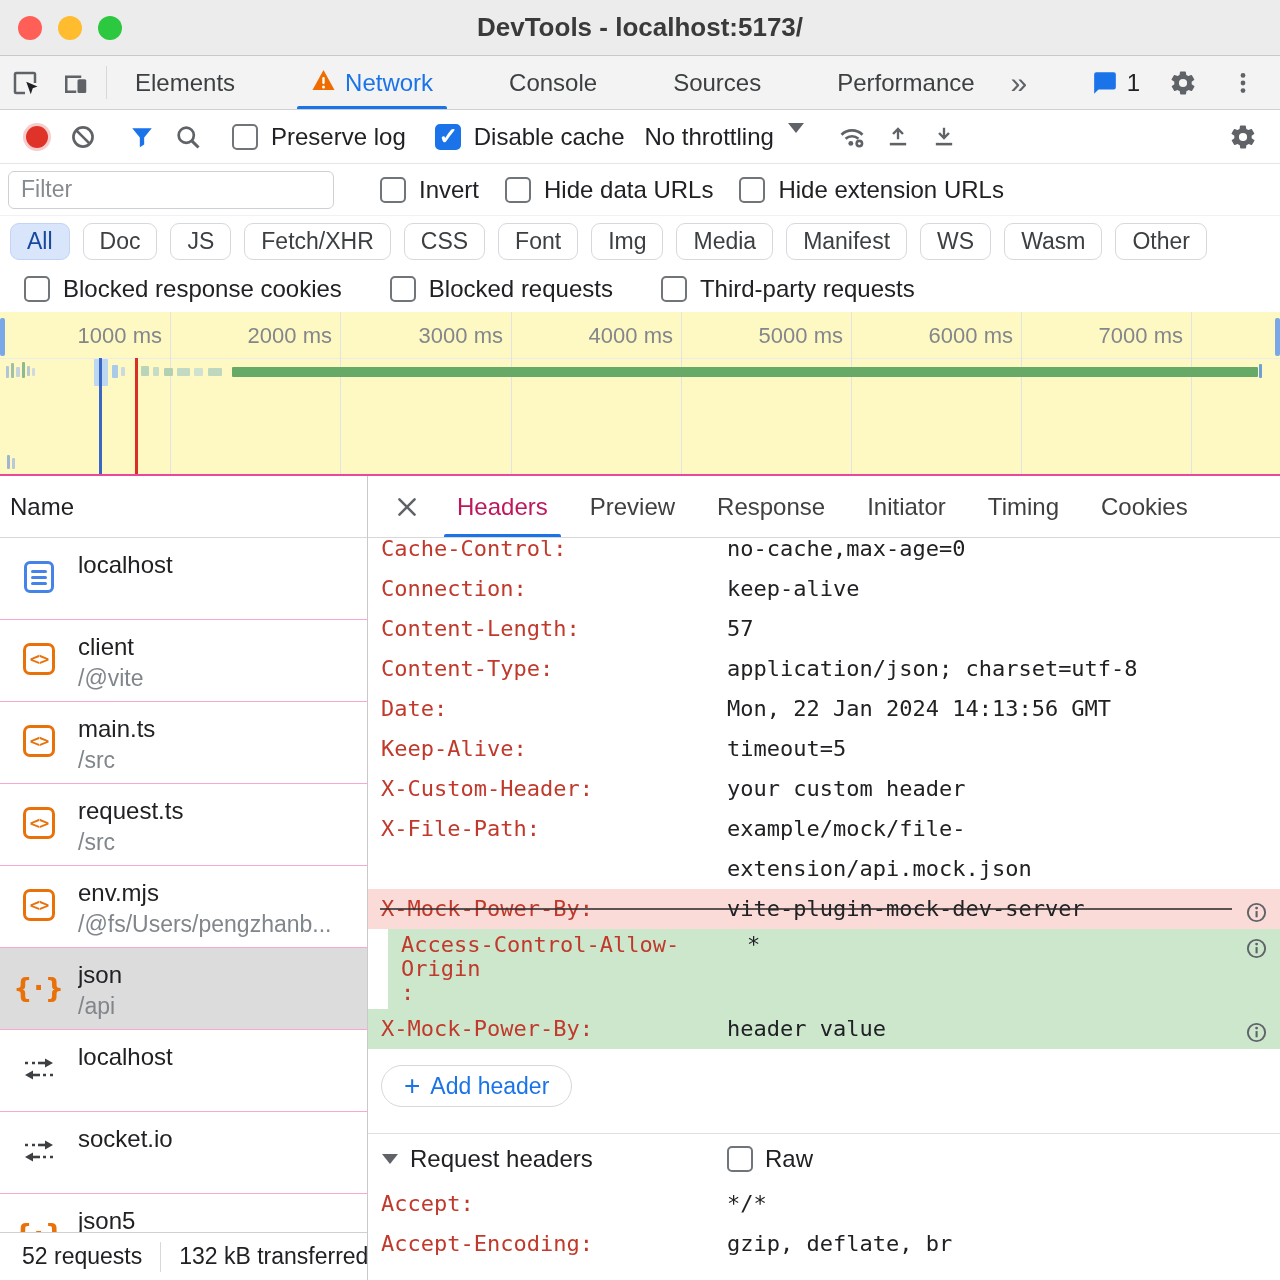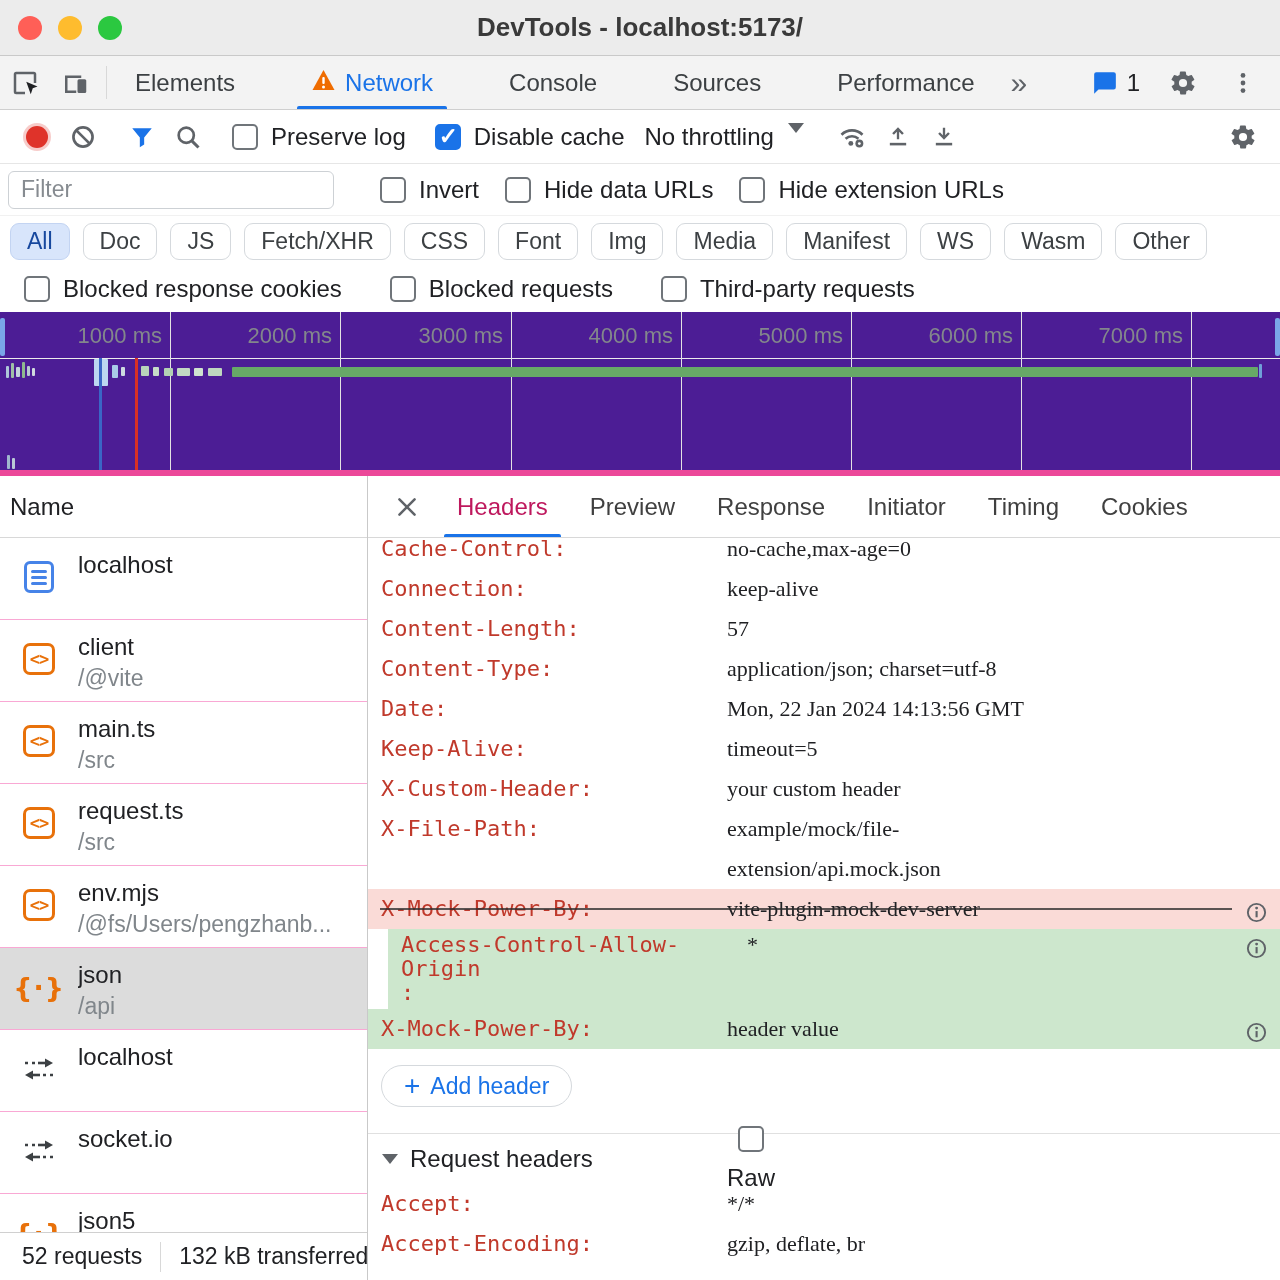--- a/index.html
+++ b/index.html
@@ -60,21 +60,21 @@
   .chips-row { height:50px; display:flex; align-items:center; gap:13px; padding:0 10px; }
   .chip { height:37px; padding:0 16px; border:1.5px solid #d5d9dd; border-radius:9px;
     display:flex; align-items:center; font-size:23px; color:#3c4043; background:#fff;
     white-space:nowrap; }
   .chip.selected { background:#d8e5fb; border-color:#c3d4f2; color:#17489e; }
 
   
   .opts-row { height:46px; display:flex; align-items:center; padding:0 16px; gap:32px; }
 
   
-  .timeline { height:164px; position:relative; border-bottom:6px solid #ec4899; overflow:hidden; background:#4c1d95; }
+  .timeline { height:164px; position:relative; border-bottom:2px solid #ec4899; overflow:hidden; background:#fef9c3; }
   .tl-ruleline { position:absolute; left:0; right:0; top:46px; height:1px; background:#ececec; }
   .tl-grid { position:absolute; top:0; bottom:0; width:1px; background:#e3e3e3; }
   .tl-label { position:absolute; top:11px; font-size:22px; color:#83878c;
     transform:translateX(-100%); white-space:nowrap; }
   .tl-bar { position:absolute; border-radius:1px; }
   .tl-event { position:absolute; top:46px; bottom:0; width:2.5px; }
   .ev-blue { background:#3a66c6; } .ev-red { background:#d93025; }
   .tl-handle { position:absolute; top:6px; width:5px; height:38px; background:#7aa7e8; border-radius:2px; }
 
   
@@ -110,38 +110,38 @@
   .close-x { display:flex; align-items:center; padding:0 16px; }
   .dtab { display:flex; align-items:center; padding:0 21px; font-size:24px; color:#404040; position:relative; }
   .dtab.active { color:#be185d; }
   .dtab.active::after { content:""; position:absolute; left:8px; right:8px; bottom:0;
     height:3px; background:#1a73e8; border-radius:2px 2px 0 0; }
 
   .headers-body { flex:1; overflow:hidden; font-family:"DejaVu Sans Mono", monospace; font-size:22px; }
   .resp-list { margin-top:-9px; }
   .hrow { display:flex; min-height:40px; line-height:40px; padding-left:13px; position:relative; }
   .hname { width:346px; flex:none; color:#c0392b; overflow-wrap:break-word; }
-  .hval { flex:1; color:#202124; padding-right:55px; white-space:pre-wrap; overflow-wrap:break-word;font-family:Liberation Serif, serif; }
+  .hval { flex:1; color:#202124; padding-right:55px; white-space:pre-wrap; overflow-wrap:break-word; }
   .hrow.block { line-height:24px; padding-top:4px; padding-bottom:4px;margin-left:20px; }
   .hrow.removed { background:#fadbd7; }
   .hrow.removed::after { content:""; position:absolute; left:12px; right:48px; top:19px;
     border-top:2.4px solid rgba(45,45,45,.78); }
   .hrow.added { background:#cde7cd; }
   .hinfo { position:absolute; right:12px; top:8px; }
   .add-header-btn { margin:16px 0 0 13px; height:42px; border-radius:21px;
     border:1.5px solid #d5d9dd; background:#fff; color:#1a73e8; font-size:23px;
     display:inline-flex; align-items:center; gap:10px; padding:0 22px;
     font-family:"Liberation Sans", sans-serif; }
   .add-plus { font-size:28px; line-height:1; }
   .sect-divider { margin-top:26px; border-top:1px solid #e0e0e0; }
   .req-head-titlerow { height:50px; position:relative; display:flex; align-items:center;
     gap:12px; padding-left:14px; font-family:"Liberation Sans", sans-serif; font-size:24px; }
   .tri-down { width:0; height:0; border-left:8px solid transparent;
     border-right:8px solid transparent; border-top:10px solid #5f6368; }
-  .raw-group { position:absolute; left:359px; display:flex; align-items:center; gap:12px;flex-direction:column; }
+  .raw-group { position:absolute; left:359px; display:flex; align-items:center; gap:12px; }
 </style>
 </head>
 <body>
 
 <div class="titlebar">
   <div class="lights">
     <span class="light close"></span>
     <span class="light min"></span>
     <span class="light max"></span>
   </div>

